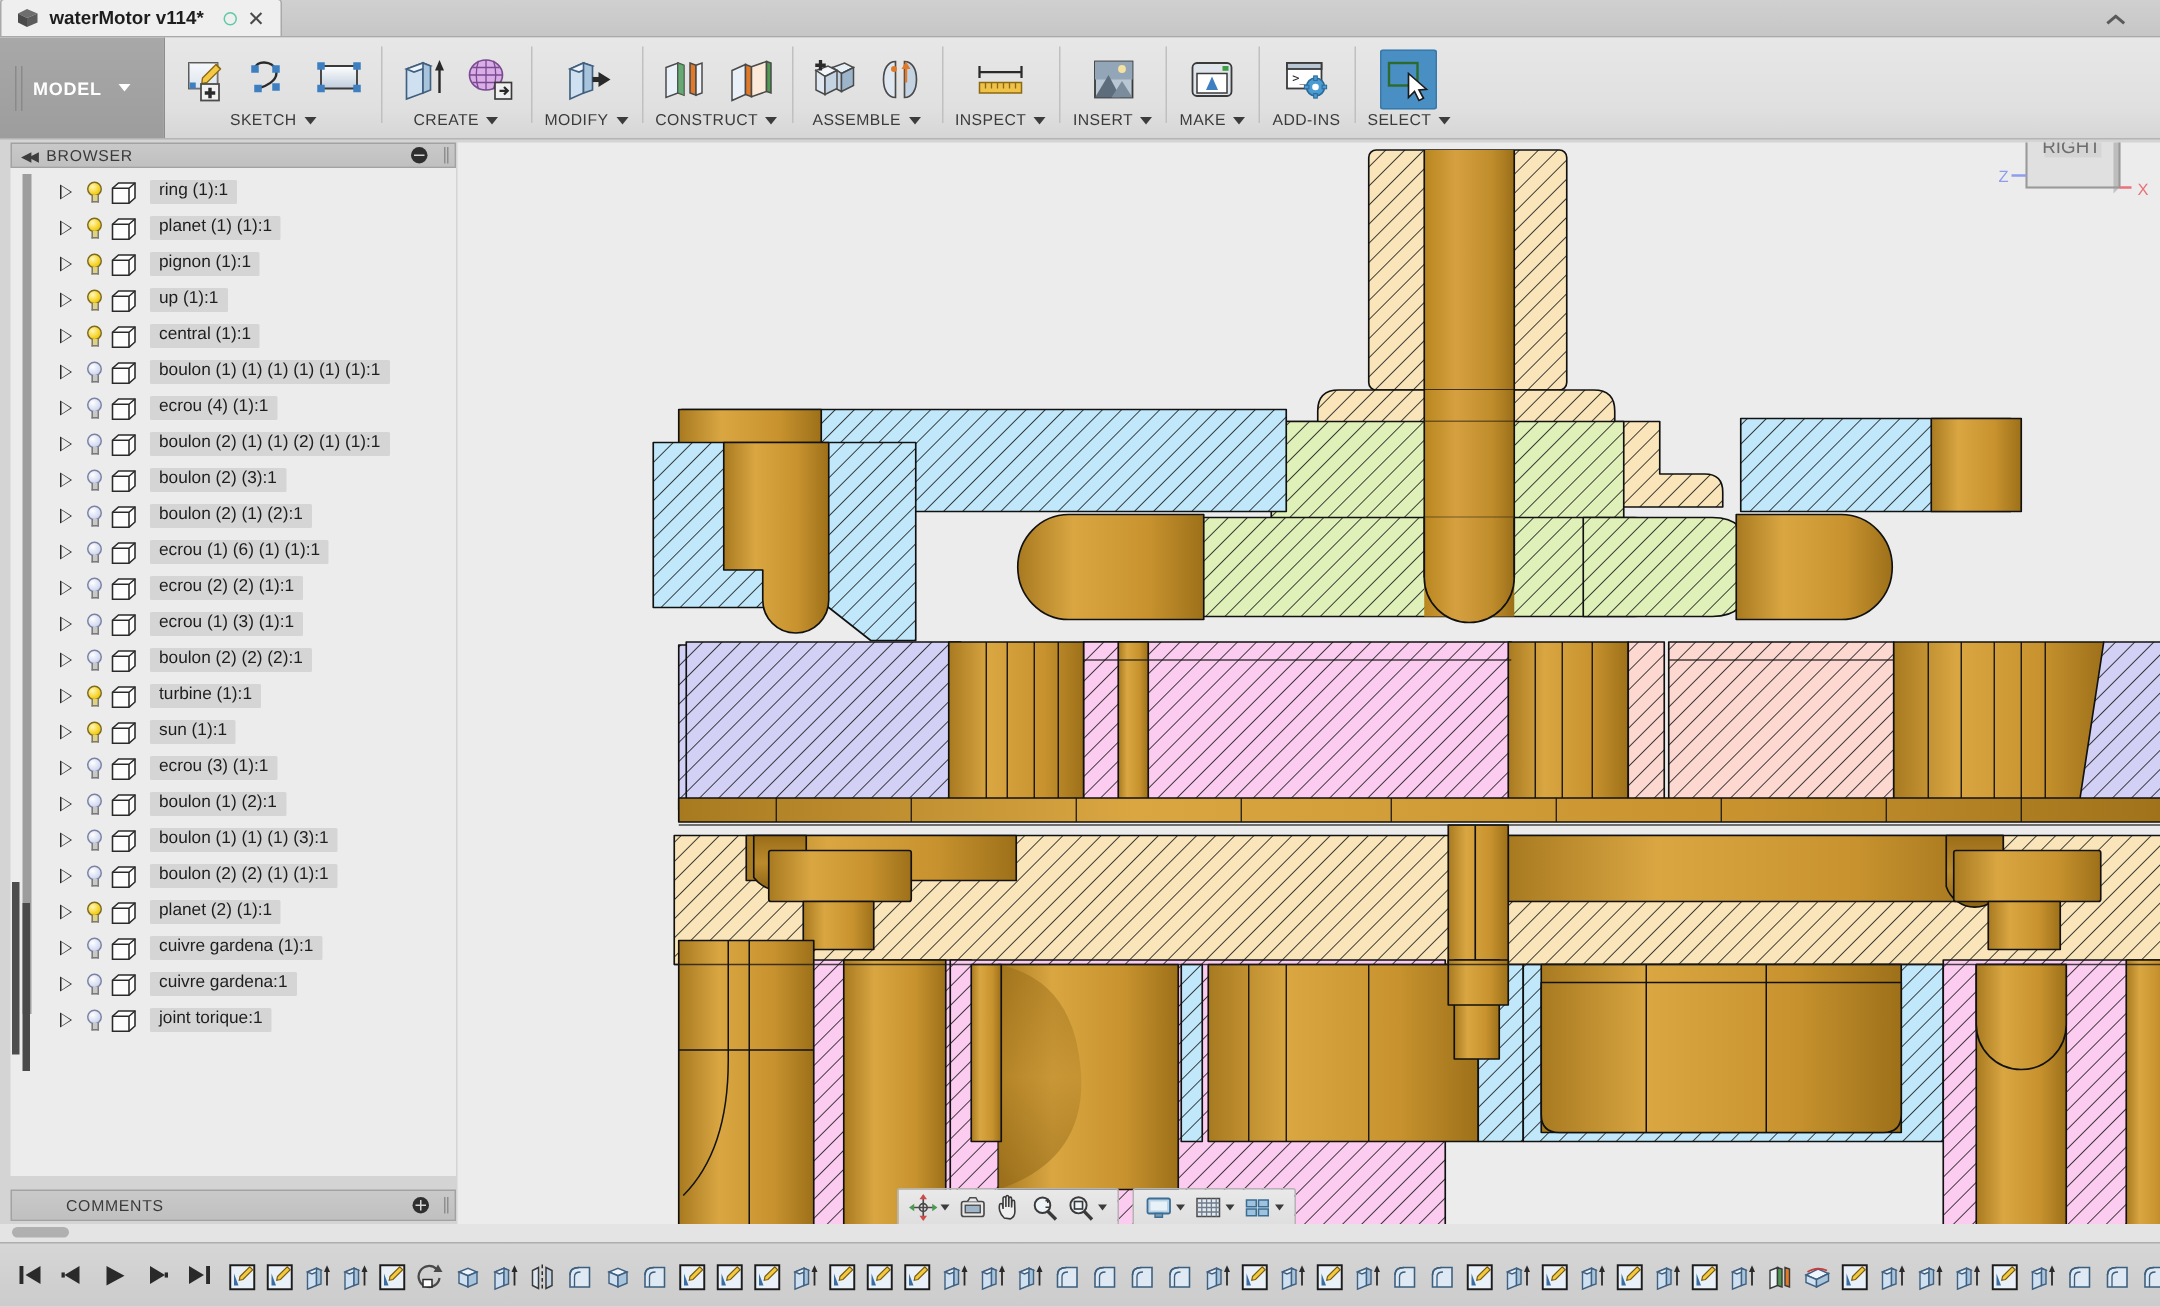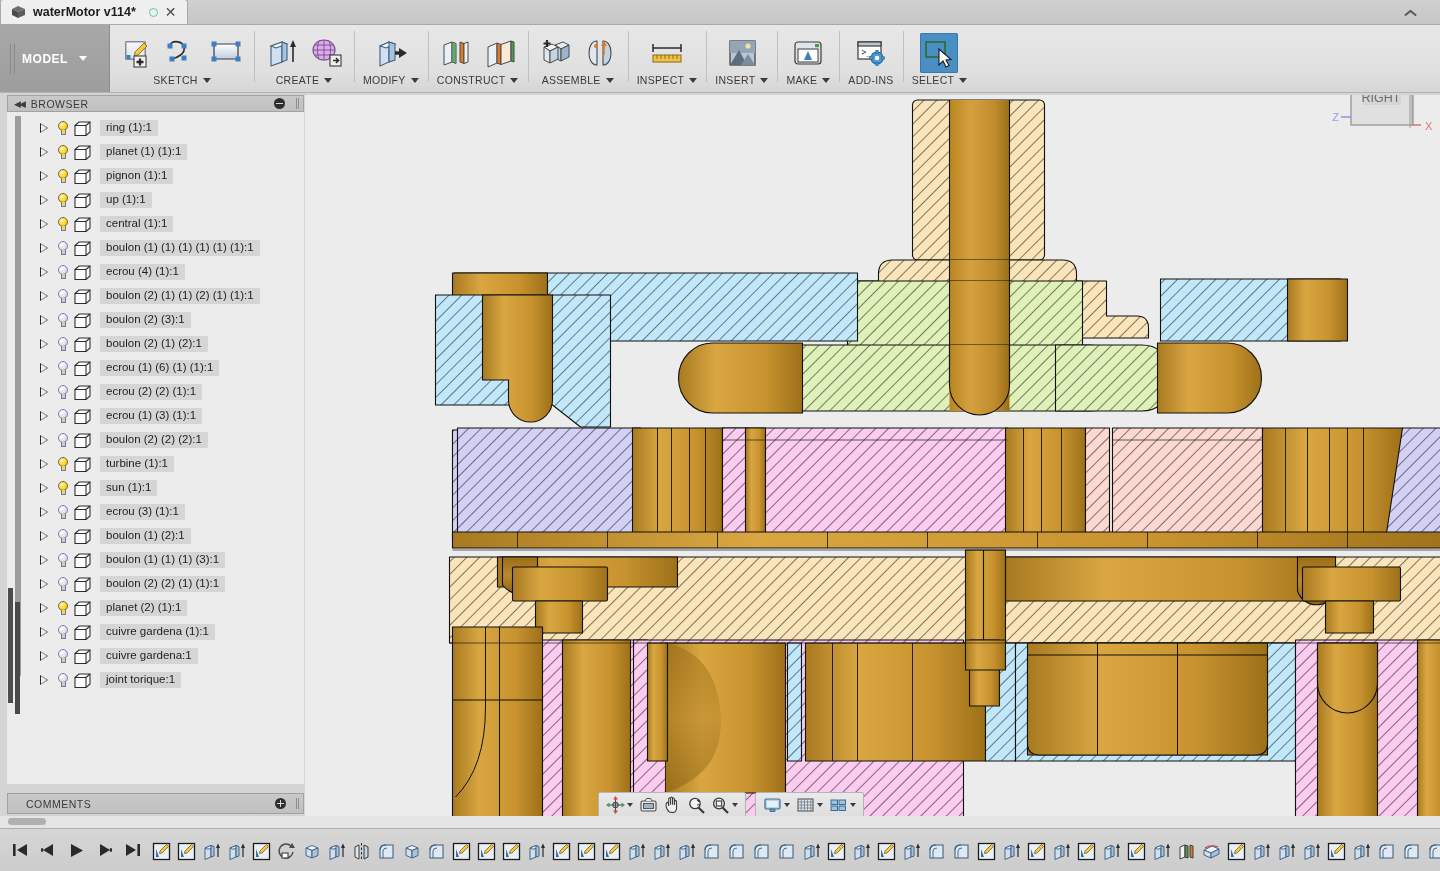--- a/index.html
+++ b/index.html
@@ -113,21 +113,21 @@
   .comp-ico svg { display: block; }
   .tree-label { font-size: 11.5px; color: #1e1e1e; background: #d5d5d5; padding: 2px 6px 3px 6px;
                 border-radius: 1px; white-space: nowrap; line-height: 1; }
   .scroll-left { position: absolute; left: 8px; top: 4px; width: 6px; bottom: 0px; }
   .scroll-thumb { position: absolute; left: 0; width: 6px; background: #9d9d9d; }
   .scroll-dark { position: absolute; left: 8px; width: 5px; background: #4a4a4a; }
 
   .comments-bar {
     position: absolute; left: 7px; top: 793px; width: 297px; height: 21px;
     background: linear-gradient(#c9c9c9,#c0c0c0); border: 1px solid #a2a2a2;
-    display: flex; align-items: center; gap: 6px; padding: 0 4px 0 18px;
+    display: flex; align-items: center; gap: 6px; padding: 0 4px 0 36px;
     font-size: 10.5px; color: #3a3a3a; letter-spacing: .5px;
   }
 
   
   .canvas {
     position: absolute; left: 305px; top: 95px; width: 1135px; height: 733px;
     background: #ececec; overflow: hidden;
   }
   .canvas-full { position: absolute; left: 0; top: 0; width: 1440px; height: 733px; }
 

